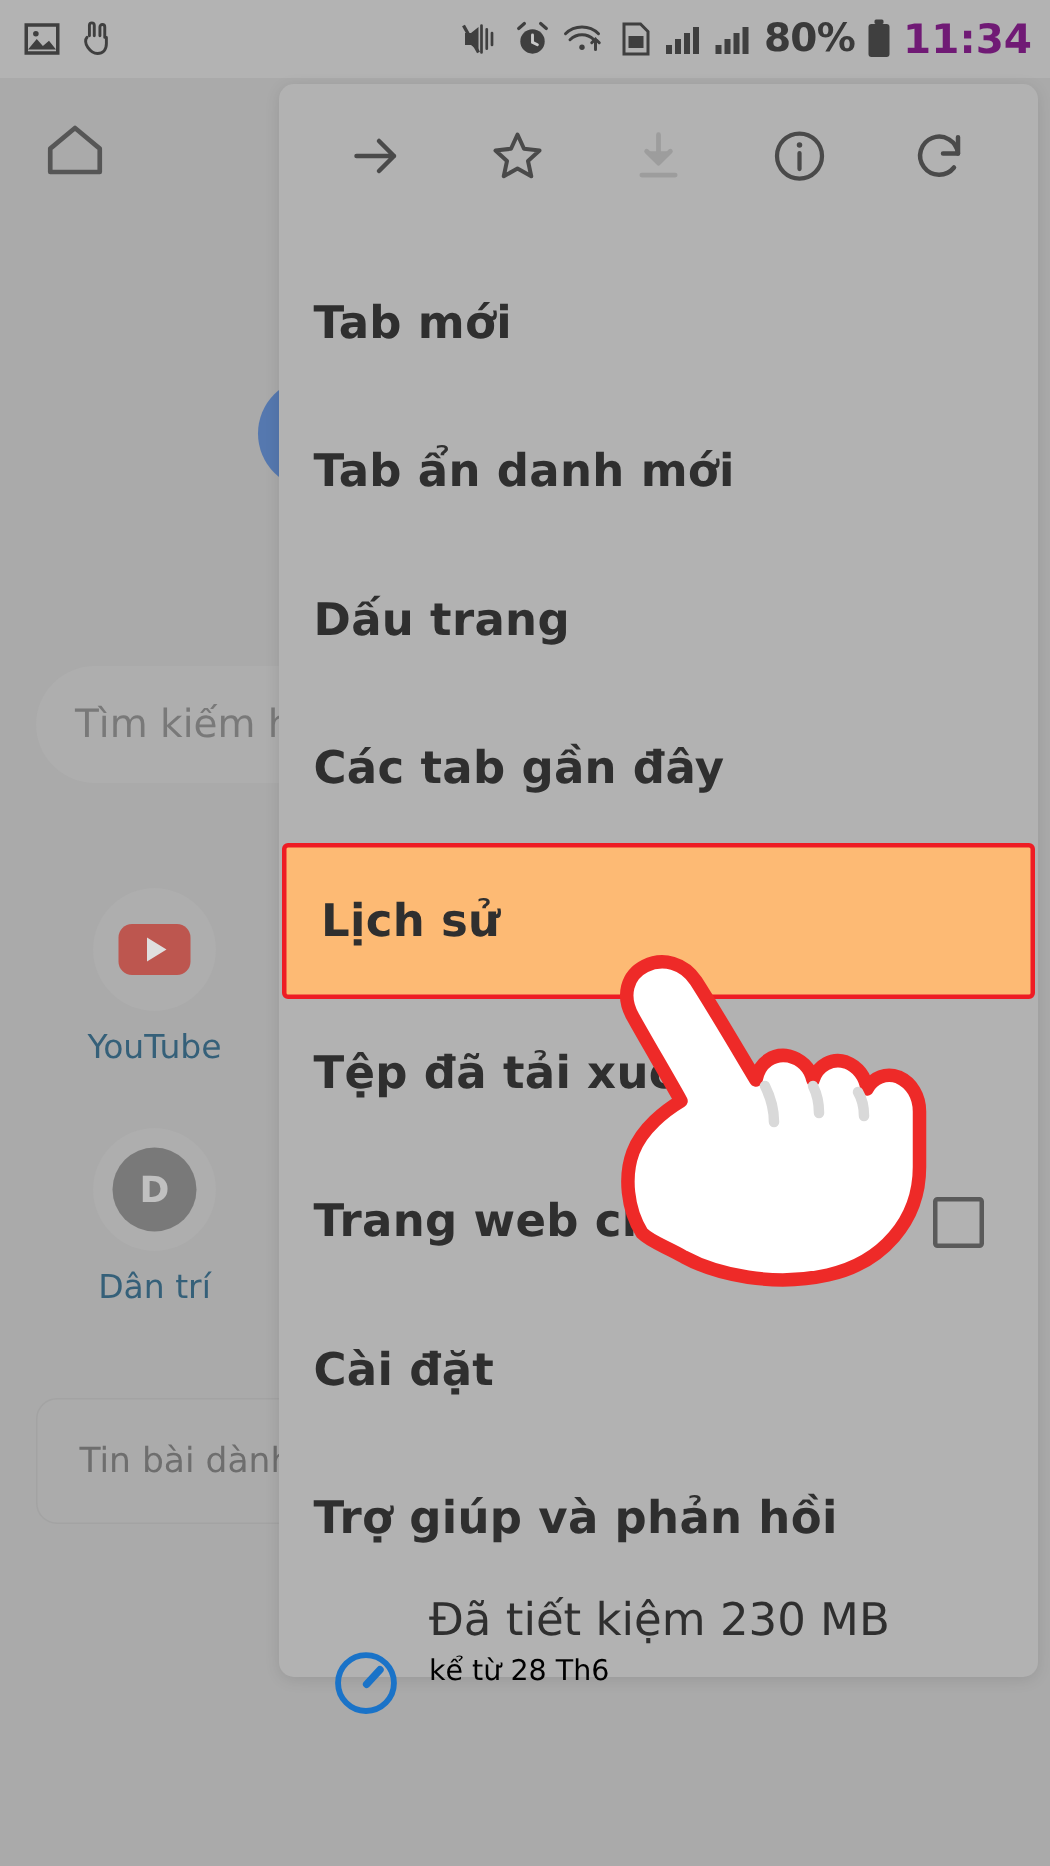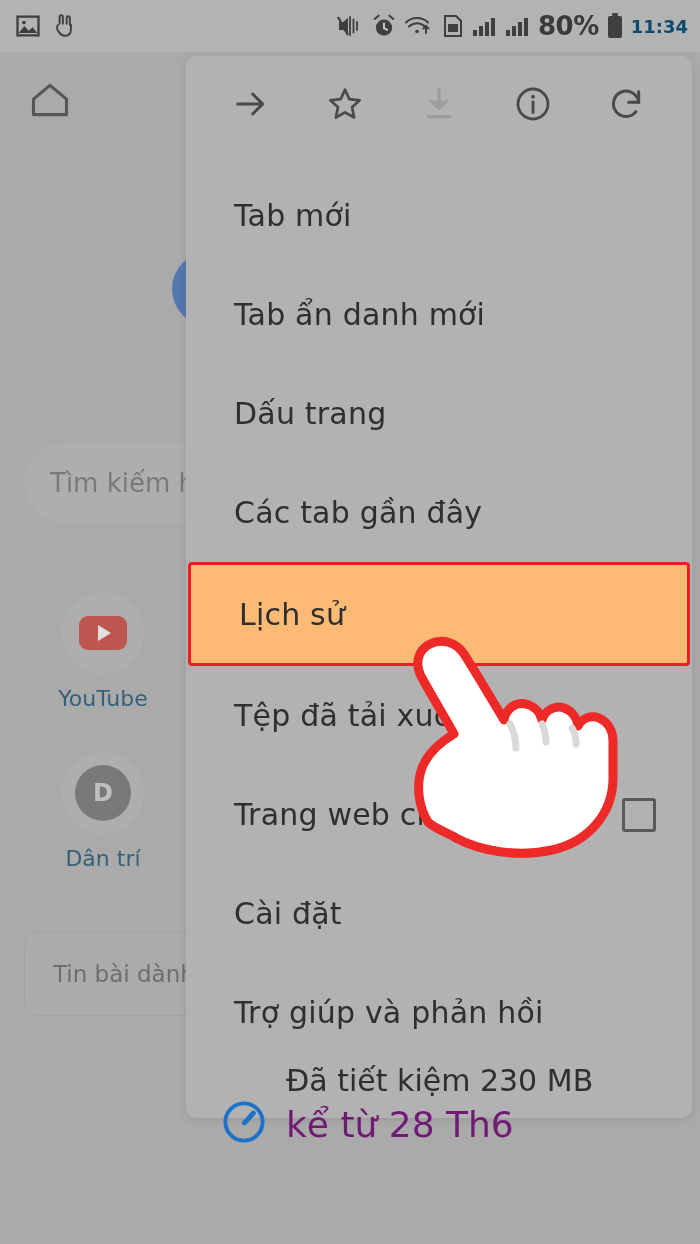--- a/index.html
+++ b/index.html
@@ -18,21 +18,21 @@
     color:#3a3a3a;
     z-index:30;
   }
   .sb-left { display:flex; align-items:center; gap:10px; }
   .sb-right { margin-left:auto; display:flex; align-items:center; gap:7px; }
   .sb-icon { display:block; }
   .sb-text {
     font-size:26px; font-weight:600; color:#3a3a3a;
     letter-spacing:-0.5px; line-height:1;
   }
-  .sb-clock { font-size:18px; font-weight:600; color:#0c4a6e; letter-spacing:0px; }
+  .sb-clock { font-size:27px; font-weight:600; color:#701a75; letter-spacing:0px; }
 
   
   .page {
     position:absolute; top:52px; left:0; width:700px; height:1192px;
     background:#b3b3b3;
     z-index:1;
   }
   .home-btn {
     position:absolute; left:24px; top:24px;
     width:52px; height:52px;
@@ -120,21 +120,21 @@
   }
   .menu-icons .mi {
     flex:1; display:flex; align-items:center; justify-content:center;
     height:100%;
   }
   .menu-list { padding-top:10px; }
   .mitem {
     position:relative;
     height:99px;
     display:flex; align-items:center;
-    padding-left:48px; padding-right:28px;
+    padding-left:23px; padding-right:28px;font-weight:bold;
   }
   .mitem .mlabel {
     font-size:30px; color:#2f2f2f;
     letter-spacing:0.2px; white-space:nowrap;
   }
   .mitem.highlight {
     background:#fdba74;
     border:3px solid #ee1c24;
     border-radius:4px;
     margin:0 2px;
@@ -150,21 +150,21 @@
   .data-saver {
     display:flex; 
     padding-left:24px; height:120px;
   }
   .data-saver .ds-icon {
     width:68px; flex:0 0 68px;
     display:flex; align-items:center; justify-content:center;
   }
   .data-saver .ds-text { margin-left:8px; }
   .ds-title { font-size:30px; color:#2f2f2f; line-height:1.25; }
-  .ds-sub   { font-size:36px; color:#701a75; line-height:1.3; margin-top:2px; }
+  .ds-sub   { font-size:19px; color:#000000; line-height:1.3; margin-top:2px; }
 
   
   .hand {
     position:absolute; left:392px; top:628px;
     width:250px; height:240px;
     z-index:25;
     pointer-events:none;
   }
 </style>
 </head>

